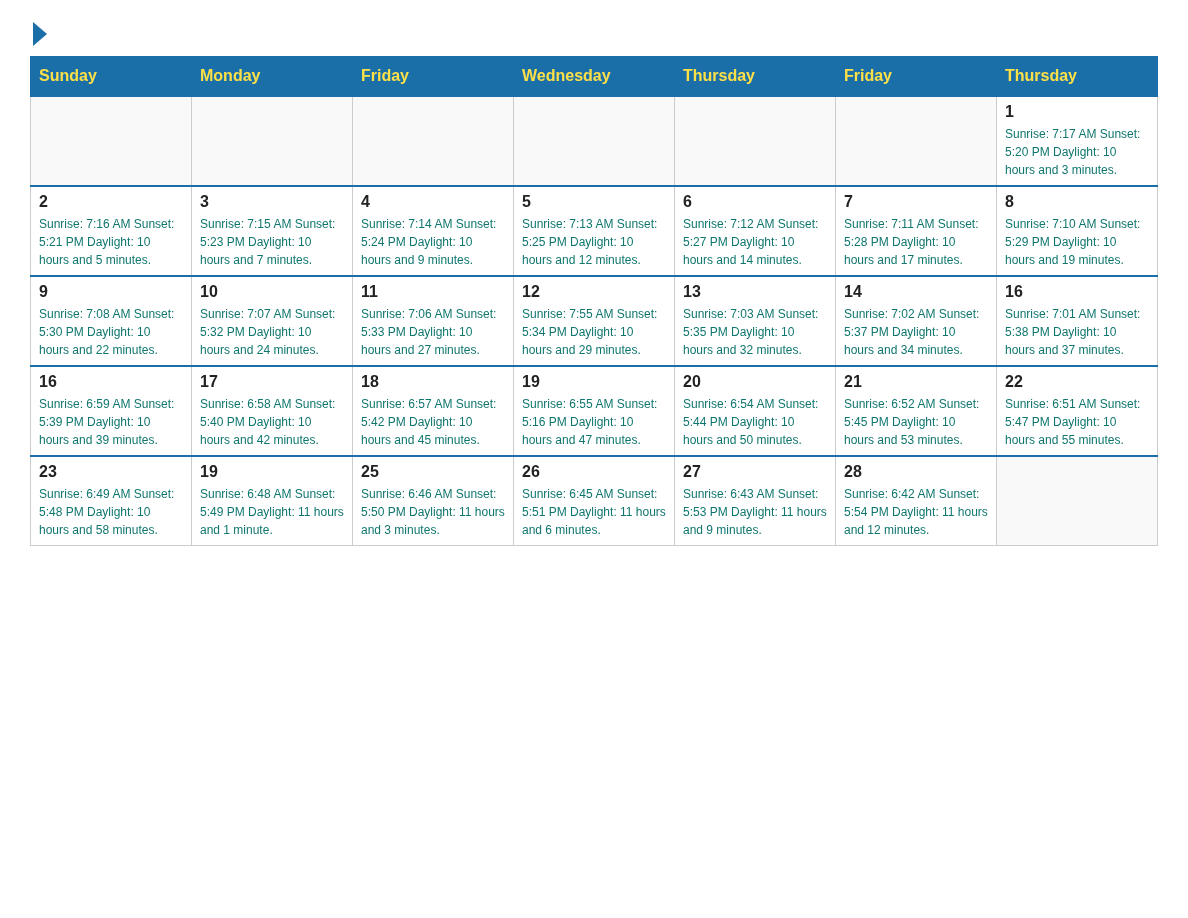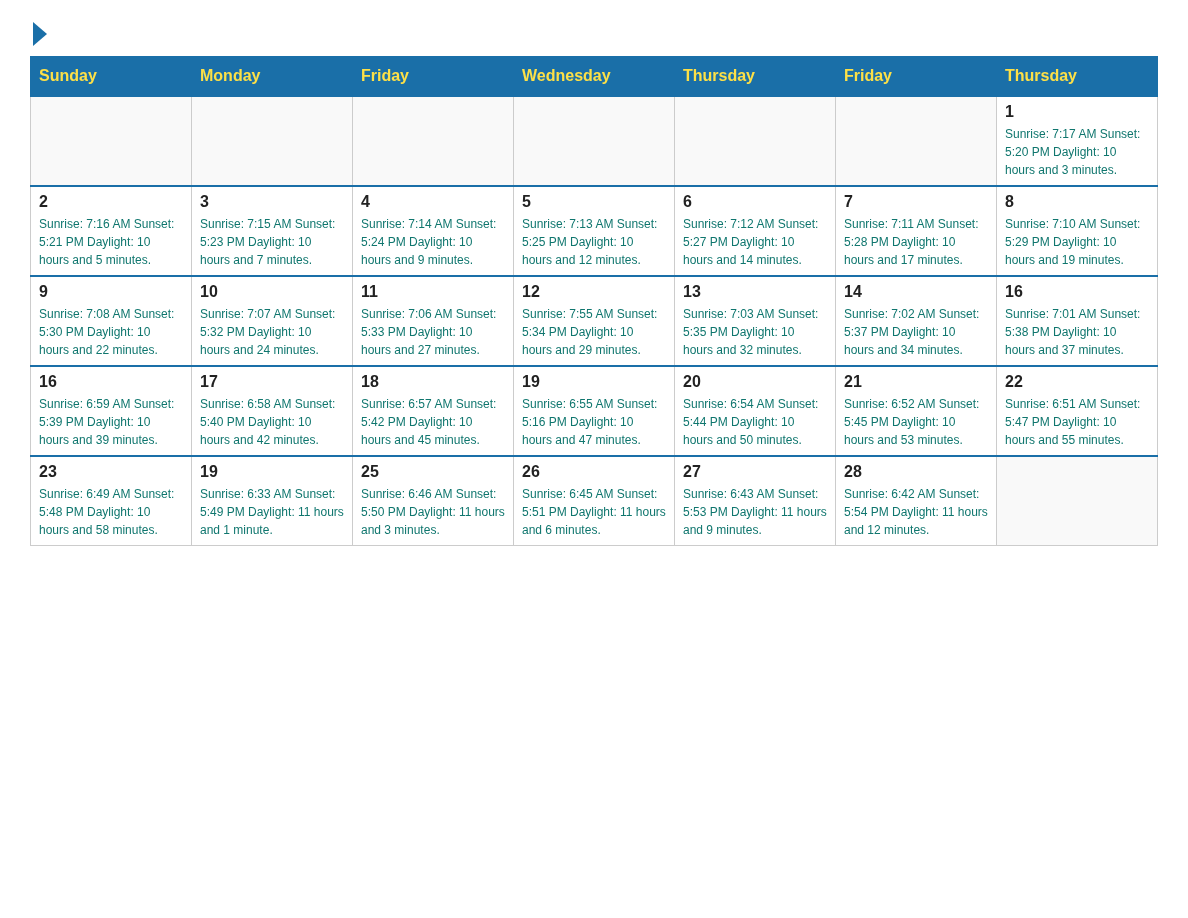--- a/index.html
+++ b/index.html
@@ -278,21 +278,21 @@
       </tr>
       <tr class="week-row">
         <td>
           <span class="day-number">23</span>
           <div class="day-info">Sunrise: 6:49 AM
 Sunset: 5:48 PM
 Daylight: 10 hours and 58 minutes.</div>
         </td>
         <td>
           <span class="day-number">19</span>
-          <div class="day-info">Sunrise: 6:33 AM
+          <div class="day-info">Sunrise: 6:48 AM
 Sunset: 5:49 PM
 Daylight: 11 hours and 1 minute.</div>
         </td>
         <td>
           <span class="day-number">25</span>
           <div class="day-info">Sunrise: 6:46 AM
 Sunset: 5:50 PM
 Daylight: 11 hours and 3 minutes.</div>
         </td>
         <td>

